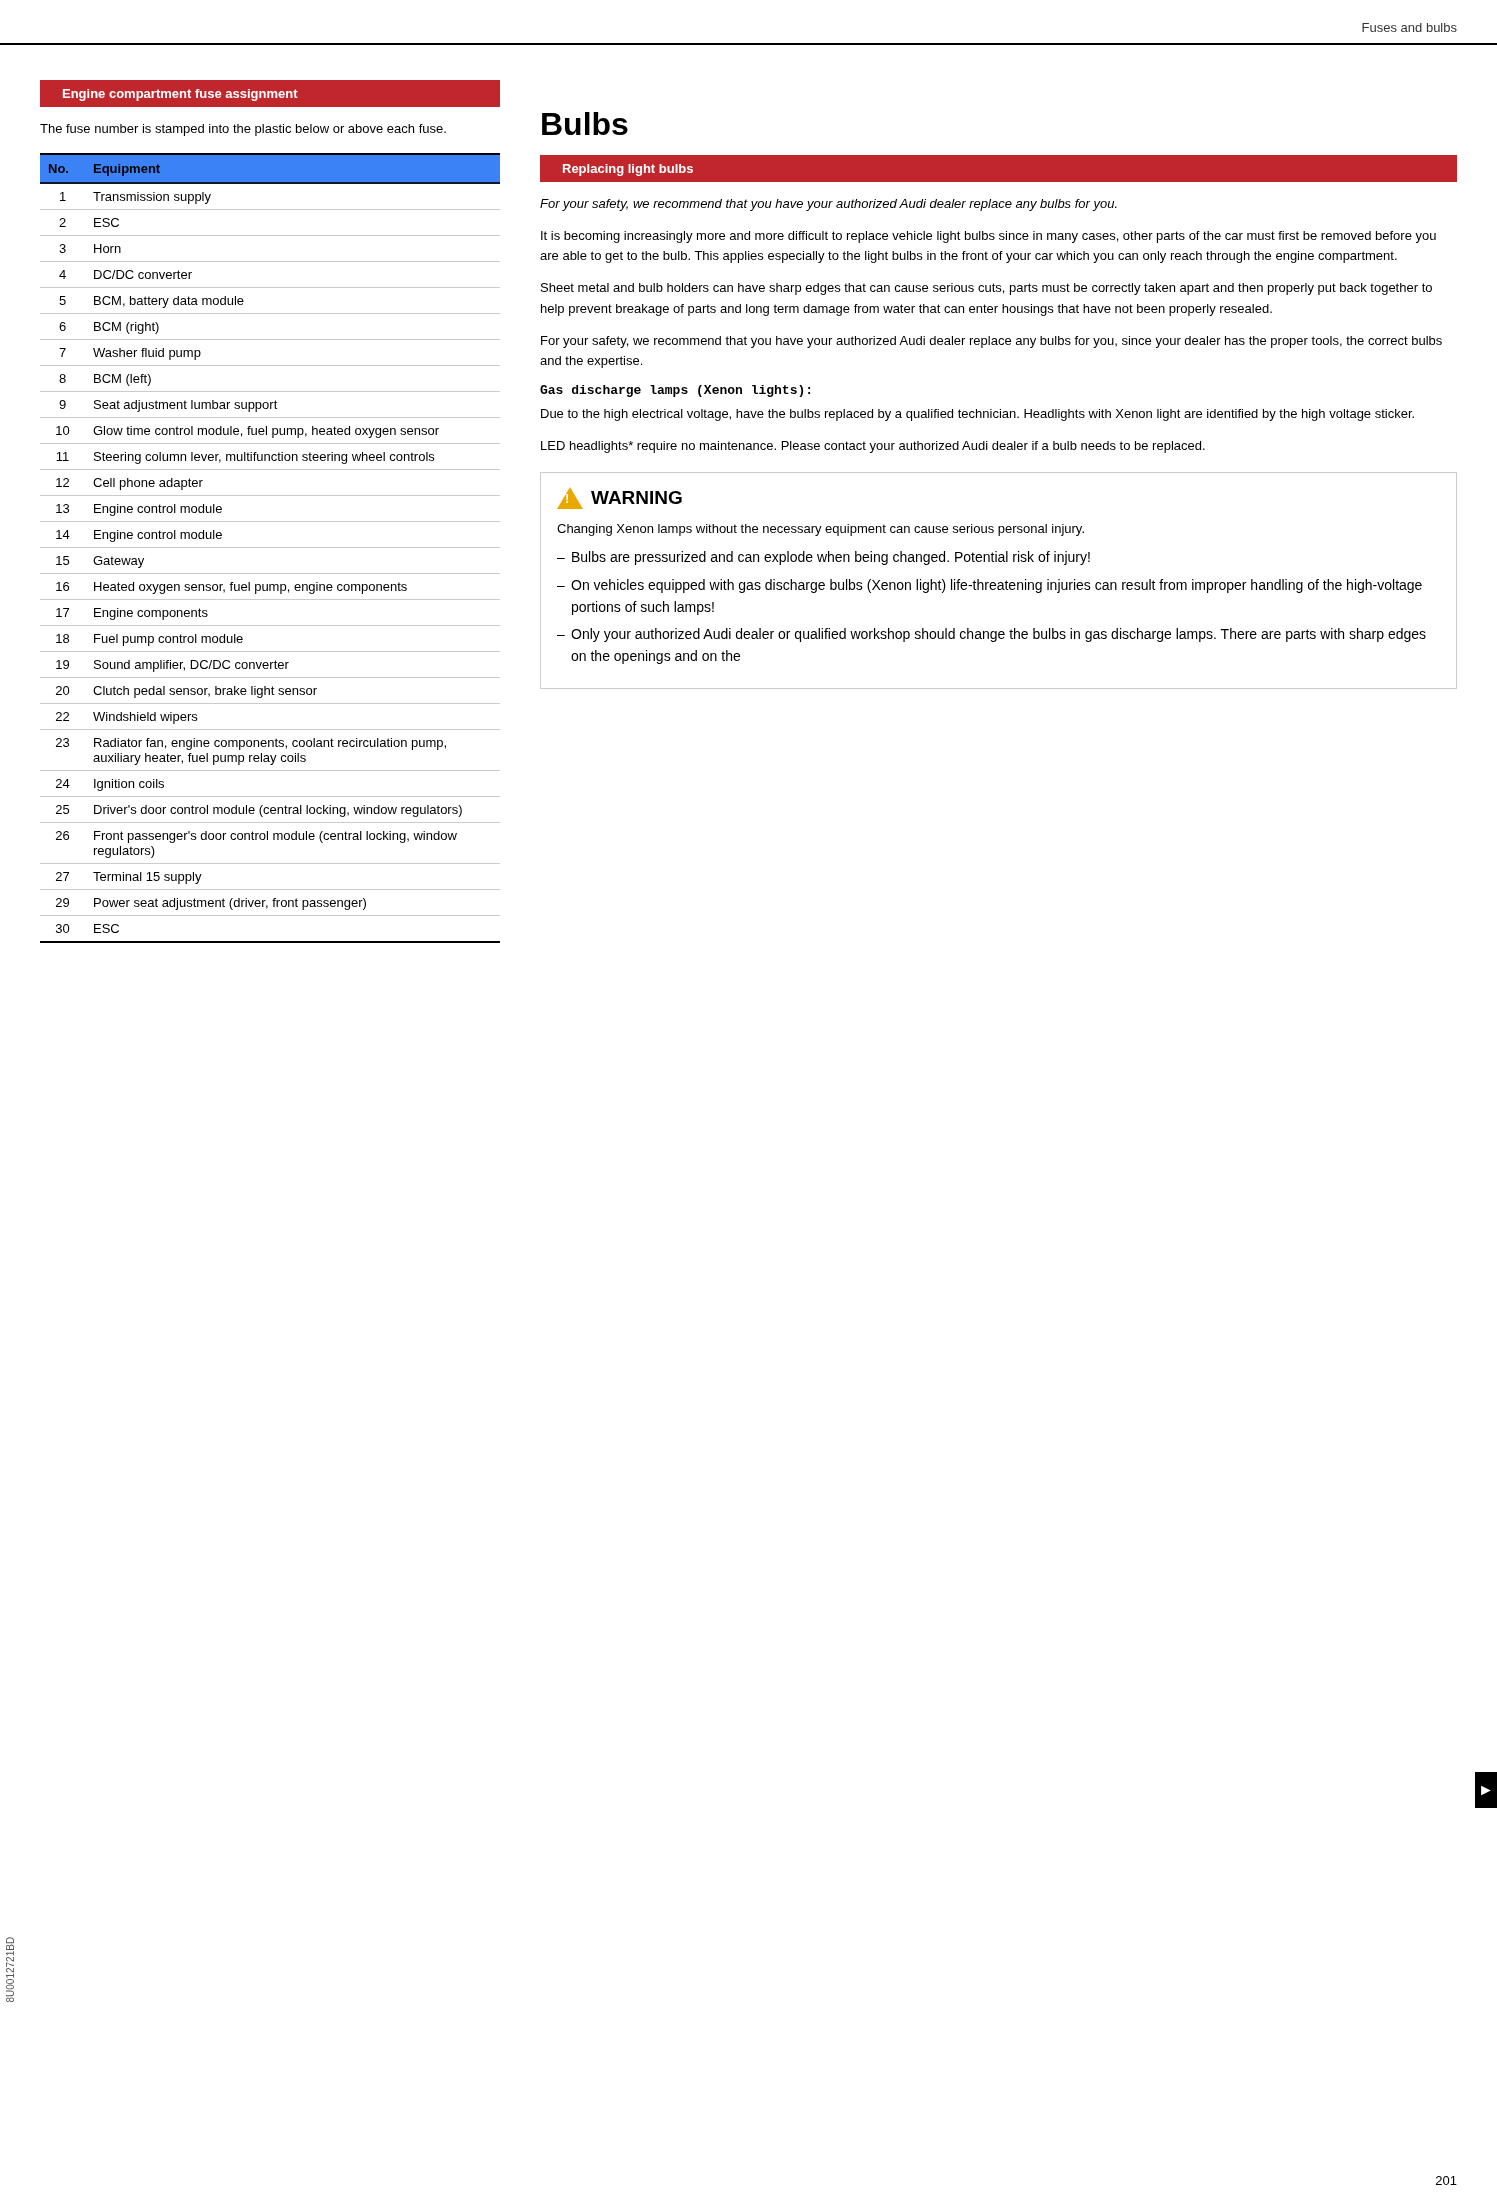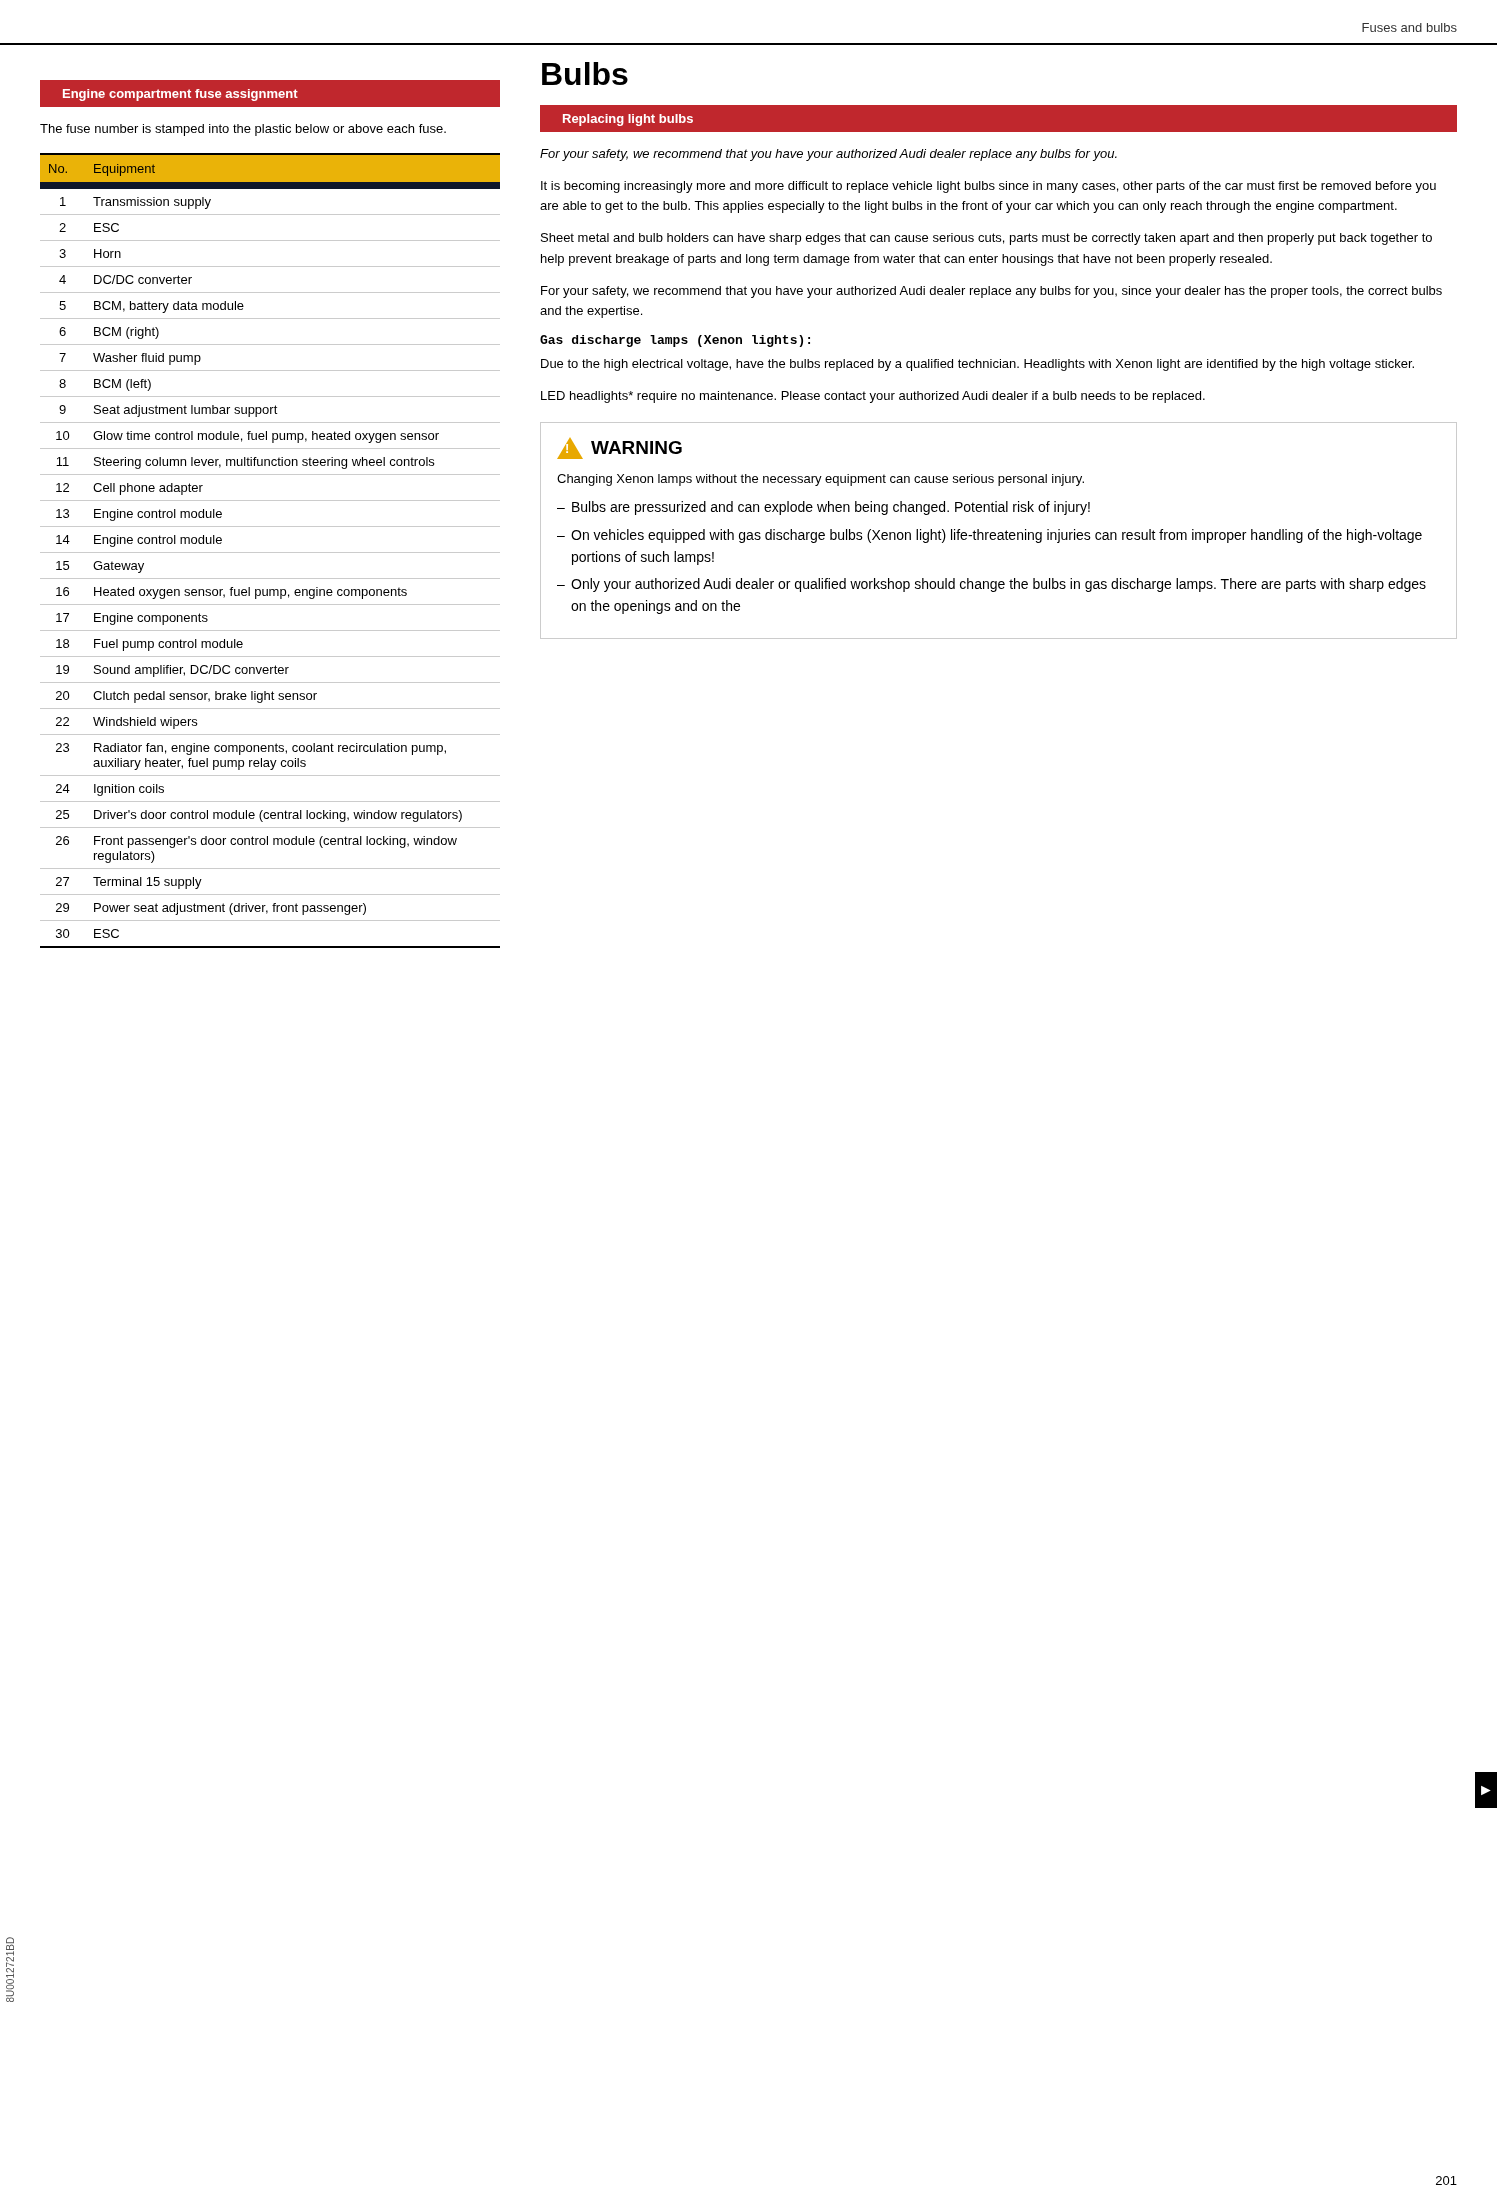--- a/index.html
+++ b/index.html
@@ -36,21 +36,21 @@
       margin-top: 12px;
     }
     
     .left-col {
       flex: 0 0 460px;
       margin-top: 50px;
     }
     
     .right-col {
       flex: 1;
-      margin-top: 26px;
+      margin-top: 76px;
     }
     
     .section-heading {
       background-color: #c0272d;
       color: #fff;
       font-weight: bold;
       font-size: 13px;
       padding: 6px 22px;
       margin-bottom: 12px;
     }
@@ -60,26 +60,26 @@
       line-height: 1.5;
     }
     
     .fuse-table {
       width: 100%;
       border-collapse: collapse;
       font-size: 13px;
       margin-bottom: 20px;
     }
     .fuse-table th {
-      background: #eab308;
-      font-weight: normal;
+      background: #3b82f6;
+      font-weight: bold;
       text-align: left;
       padding: 6px 8px;
       border-top: 2px solid #000;
-      border-bottom: 7px solid #0f172a;
+      border-bottom: 2px solid #0f172a;
     }
     .fuse-table th.no-col {
       width: 45px;
     }
     .fuse-table td {
       padding: 5px 8px;
       vertical-align: top;
       border-bottom: 1px solid #ccc;
     }
     .fuse-table td.no-cell {

